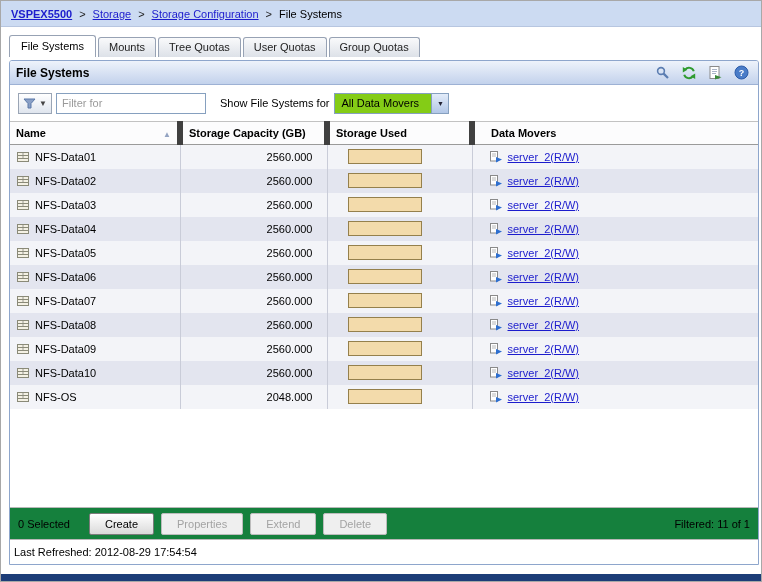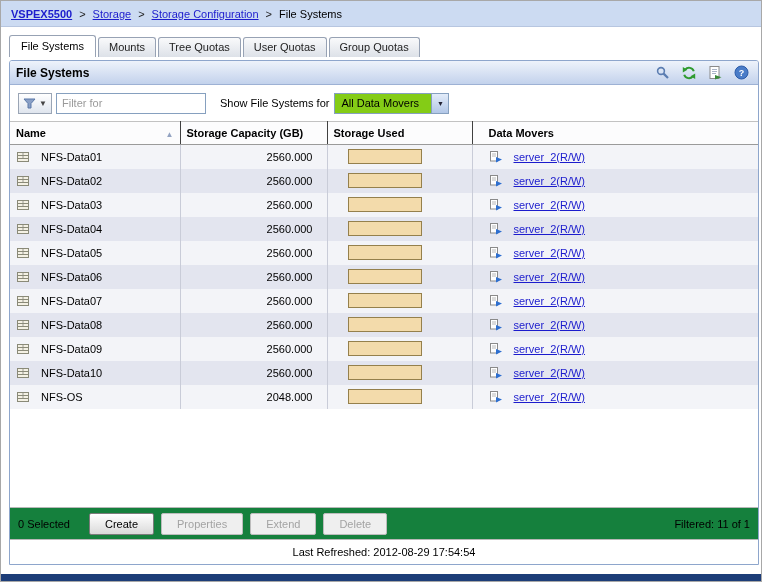--- a/index.html
+++ b/index.html
@@ -73,28 +73,28 @@
     background: linear-gradient(#e3ecf9, #b2c7e7);
     display: flex; align-items: center; justify-content: center;
     font-size: 7px; color: #223;
   }
 
   
   .fs-table { border-collapse: collapse; width: 100%; table-layout: fixed; }
   .fs-table th {
     height: 23px; text-align: left; font-weight: bold; padding: 0 6px;
     background: #fcfcfd; border-top: 1px solid #c2c2c2;
-    border-bottom: 1px solid #9a9a9a; border-right: 1px solid #404040;
+    border-bottom: 1px solid #9a9a9a; border-right: 6px solid #404040;
   }
   .fs-table th:last-child, .fs-table td:last-child { border-right: none; padding-left: 16px; }
   .sort-asc { float: right; font-size: 8px; color: #93a3c2; margin-top: 3px; }
   .fs-table td { height: 24px; padding: 0 6px; border-right: 1px solid #c9ccd8; }
   tr.fs-row { background: #f3f4f8; cursor: default; }
   tr.fs-row.alt { background: #e3e5ef; }
-  .cell-flex { display: flex; align-items: center; gap: 11px; }
+  .cell-flex { display: flex; align-items: center; gap: 5px; }
   .num { text-align: right; padding-right: 14px !important; }
   .used-bar {
     width: 74px; height: 15px; margin-left: 14px;
     background: #f3dbab; border: 1px solid #95804c;
   }
   .dm-link { color: #1c1ccd; text-decoration: underline; cursor: pointer; }
   .table-filler { flex: 1 1 auto; background: #fff; }
 
   
   .footer-bar {
@@ -106,21 +106,21 @@
     min-width: 62px; height: 22px; padding: 0 15px;
     border: 1px solid #7b7b7b; border-radius: 2px;
     background: linear-gradient(#ffffff, #dadada);
     font: inherit; color: #000; cursor: pointer;
   }
   .btn.disabled { color: #a3a3a3; border-color: #bcbcbc; background: #efefef; cursor: default; }
   .filtered-text { margin-left: auto; padding-right: 0; white-space: nowrap; }
 
   .status-bar {
     flex: 0 0 25px; border-top: 1px solid #b8b8b8;
-    display: flex; align-items: center; justify-content: center;
+    display: flex; align-items: center; justify-content: flex-start;
     padding: 0 4px; background: #fff; white-space: nowrap;
   }
 
   .bottom-gap { flex: 0 0 9px; background: #fff; }
   .bottom-strip { flex: 0 0 7px; background: #1d3d78; }
 </style>
 </head>
 <body>
 
 <div class="page">

